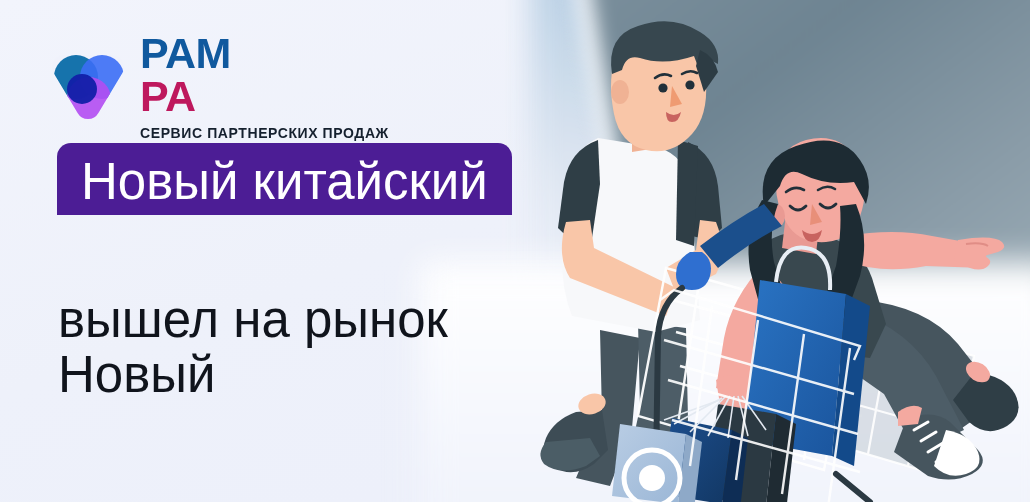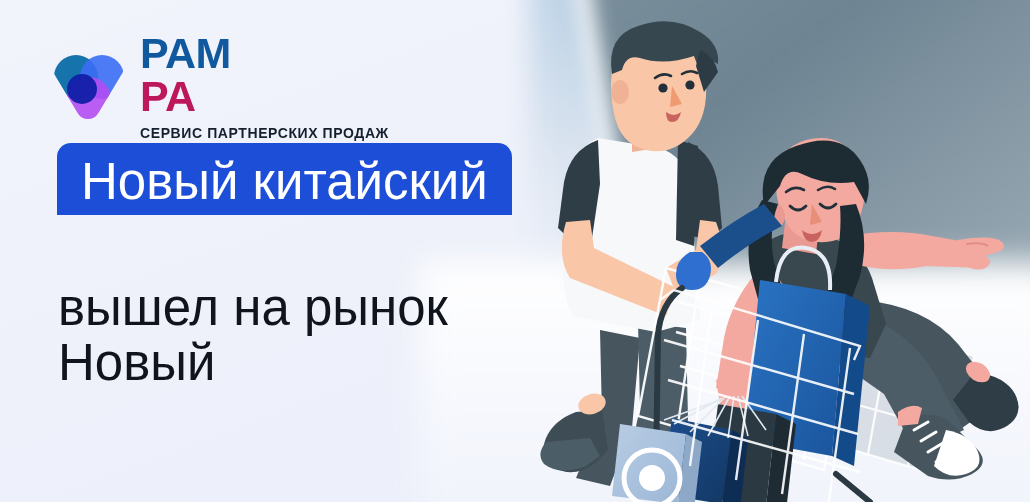--- a/index.html
+++ b/index.html
@@ -72,33 +72,33 @@
     white-space:nowrap;
   }
 
   
   .headline{
     position:absolute; left:57px; top:143px;
     z-index:5;
   }
   .hl-rows{ display:flex; flex-direction:column; align-items:flex-start; }
   .hl-row{
-    background:#1d4ed8;
+    background:#4c1d95;
     color:#ffffff;
     font-size:51px;
     line-height:1.03;
     padding:13px 24px 11px 24px;
     white-space:nowrap;
     font-weight:400;
   }
   .hl-row-1{ border-radius:14px 14px 0 0; padding-bottom:6px; }
   .hl-row-2{ border-radius:0 14px 14px 14px; padding-top:4px; }
 
   .subhead{
-    position:absolute; left:58px; top:280px;
+    position:absolute; left:58px; top:292px;
     color:#10141c;
     font-size:51px;
     line-height:1.08;
     font-weight:400;
     z-index:5;
   }
   .subhead span{ display:block; white-space:nowrap; }
 
   
   .art{ position:absolute; left:0; top:0; width:1030px; height:502px; }

